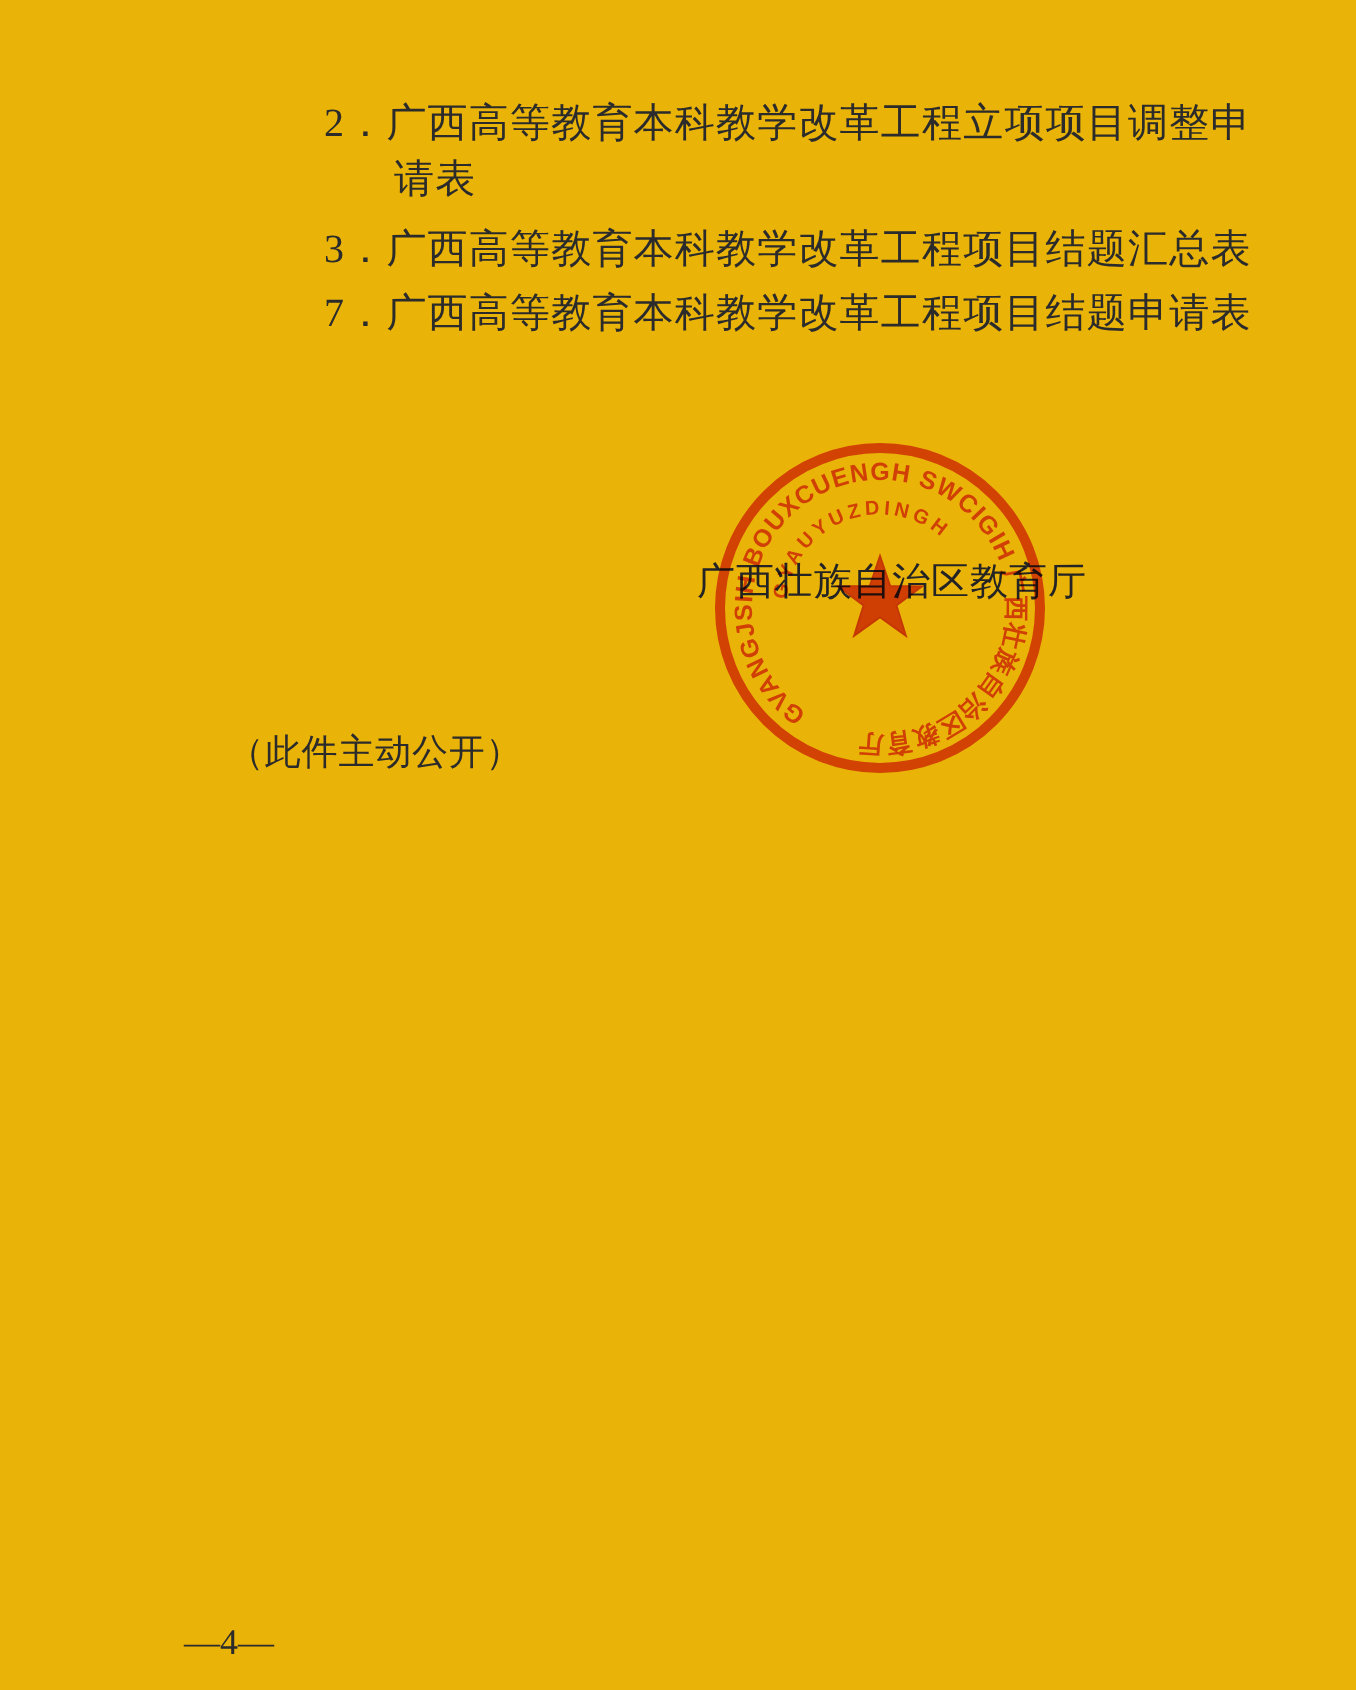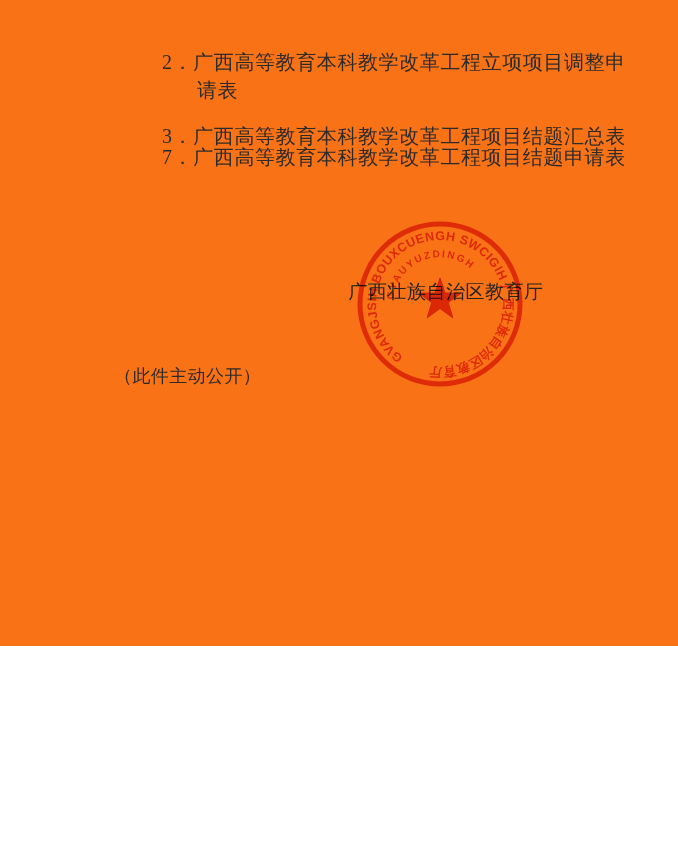--- a/index.html
+++ b/index.html
@@ -1,36 +1,36 @@
 <!DOCTYPE html>
 <html><head>
 <meta charset="utf-8">
 <style>
   html, body { margin: 0; padding: 0; background: #ffffff; }
   .page {
     position: relative;
     width: 678px;
-    height: 646px;
-    background: #f97316;
+    height: 845px;
+    background: #eab308;
     overflow: hidden;
     font-family: "Liberation Serif", "DejaVu Serif", serif;
     color: #2b2b2b;
   }
   
   .att-line {
     position: absolute;
     font-size: 20px;
     line-height: 24px;
     letter-spacing: 0.6px;
     white-space: nowrap;
     color: #2b2b2b;
   }
   .att-line.l1 { left: 162px; top: 50px; }
   .att-line.l2 { left: 197px; top: 78px; }
-  .att-line.l3 { left: 162px; top: 124px; }
+  .att-line.l3 { left: 162px; top: 113px; }
   .att-line.l4 { left: 162px; top: 145px; }
 
   
   .sig-issuer, .sig-date {
     position: absolute;
     left: 340px;
     width: 212px;
     text-align: center;
     font-size: 19px;
     line-height: 22px;

